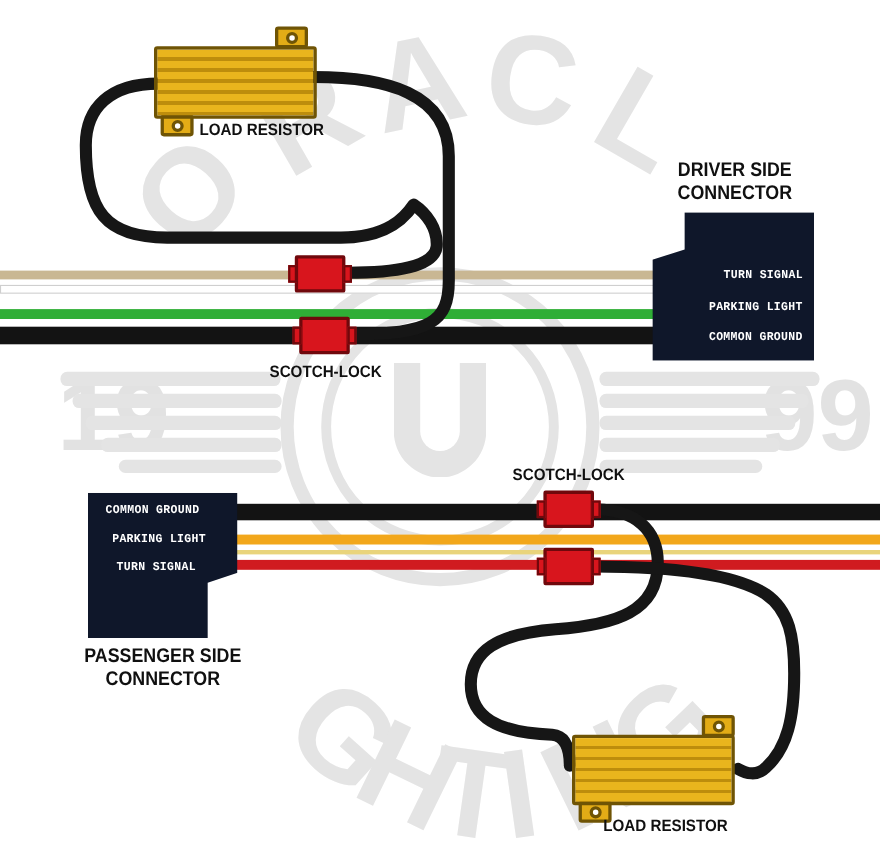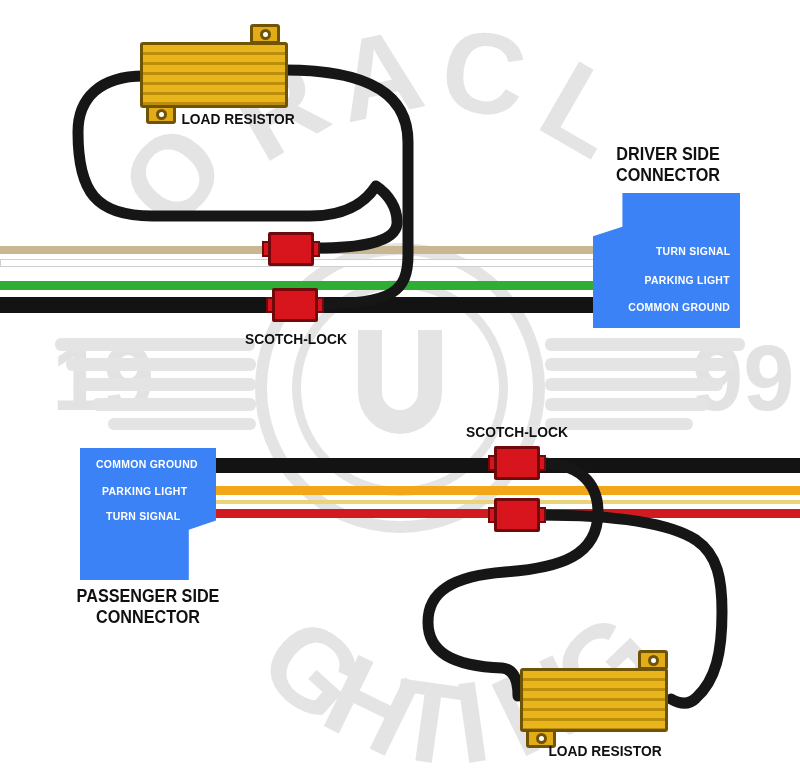--- a/index.html
+++ b/index.html
@@ -40,21 +40,21 @@
   }
   .mhole { width:11px; height:11px; background:#fff; border:3px solid #6f5405; border-radius:50%; box-sizing:border-box; }
   
   .slock {
     position:absolute; z-index:6; width:46px; height:34px; box-sizing:border-box;
     background:#d8151d; border:3px solid #70080c; border-radius:2px;
   }
   .ear { position:absolute; width:8px; height:16px; background:#d8151d; border:2px solid #70080c; top:6px; box-sizing:border-box; }
   .ear-l { left:-9px; } .ear-r { right:-9px; }
   
-  .block { position:absolute; z-index:4; background:#3b82f6; }
+  .block { position:absolute; z-index:4; background:#0f172a;font-family:Liberation Mono, monospace; }
   .block-driver {
     left:593px; top:193px; width:147px; height:135px;
     clip-path:polygon(20% 0, 100% 0, 100% 100%, 0 100%, 0 32%, 20% 25%);
   }
   .block-passenger {
     left:80px; top:448px; width:136px; height:132px;
     clip-path:polygon(0 0, 100% 0, 100% 55%, 80% 62%, 80% 100%, 0 100%);
   }
   .blabel {
     position:absolute; color:#ffffff; font-size:11px; font-weight:700;

